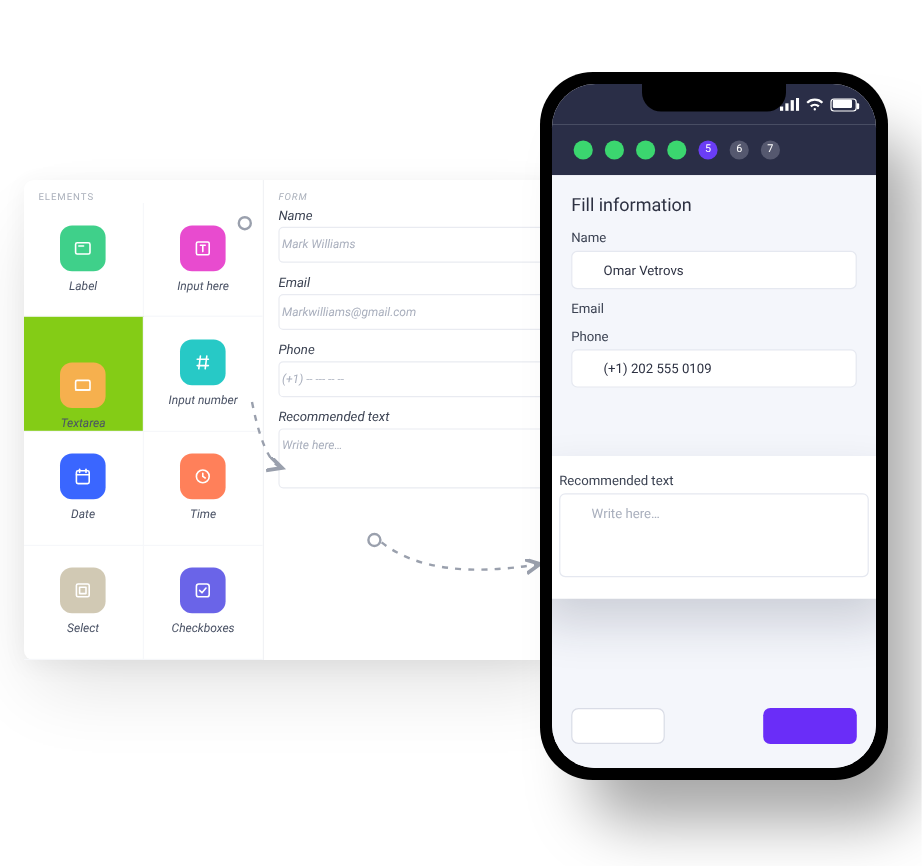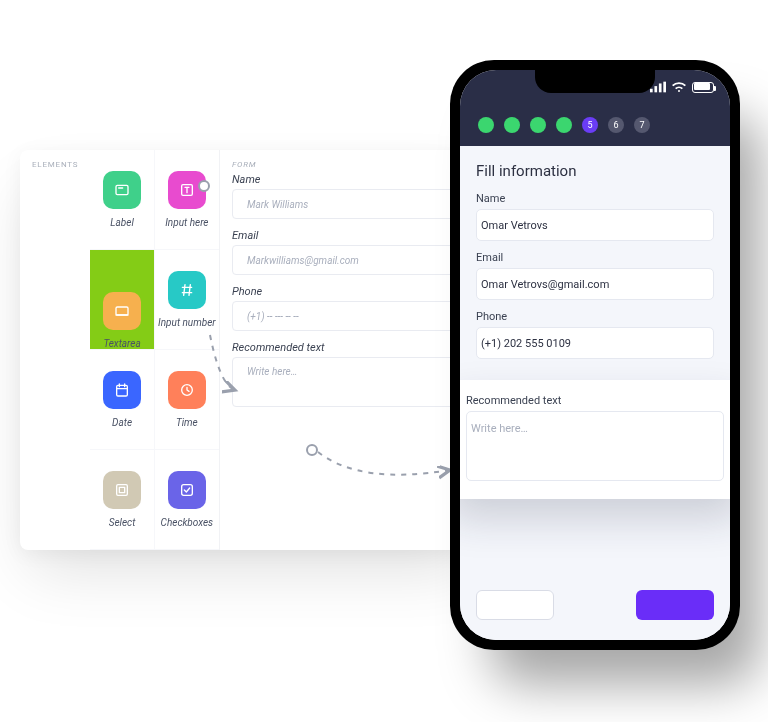--- a/index.html
+++ b/index.html
@@ -7,36 +7,36 @@
   
   .panel{
     position:absolute;left:20px;top:150px;
     width:460px;height:400px;
     background:#fff;border-radius:8px;
     box-shadow:0 30px 60px -10px rgba(0,0,0,.12),0 4px 20px rgba(0,0,0,.05);
     display:flex;
   }
   .section-head{font-size:8px;letter-spacing:.1em;color:#aab0bb;text-transform:uppercase;padding:10px 12px 0;}
   
-  .palette{width:200px;border-right:1px solid #f1f2f5;display:flex;flex-direction:row;}
+  .palette{width:200px;border-right:1px solid #f1f2f5;display:flex;flex-direction:column;}
   .palette-body{flex:1;display:flex;overflow:hidden;font-style:italic;}
   .pal-col{flex:1;display:flex;flex-direction:column;align-items:center;}
   .pal-item{width:100%;flex:1;display:flex;flex-direction:column;align-items:center;justify-content:center;gap:8px;border-right:1px solid #f6f7fa;border-bottom:1px solid #f6f7fa;cursor:pointer;}
   .pal-col:last-child .pal-item{border-right:none;}
   .pal-item.selected{background:#84cc16;justify-content:flex-end;}
   .pal-icon{width:38px;height:38px;border-radius:10px;display:flex;align-items:center;justify-content:center;}
   .pal-icon svg{width:16px;height:16px;stroke:#fff;fill:none;stroke-width:2;stroke-linecap:round;stroke-linejoin:round;}
   .pal-label{font-size:10px;color:#4a5265;}
   
   .formcol{flex:1;display:flex;flex-direction:column;position:relative;font-style:italic;}
   .form-body{flex:1;padding:4px 12px 0 12px;display:flex;flex-direction:column;gap:4px;position:relative;}
   .close-dot{position:absolute;right:10px;top:2px;width:12px;height:12px;border-radius:50%;background:#ff4e79;color:#fff;font-size:8px;line-height:12px;text-align:center;}
   .fb-group{display:flex;flex-direction:column;gap:3px;margin-bottom:6px;}
   .fb-label{font-size:11px;color:#3b4252;}
-  .fb-input{height:30px;border:1px solid #e9ebf1;border-radius:4px;font-size:10px;color:#a9afbd;padding:0 14px;display:flex;align-items:center;background:#fff;}
+  .fb-input{height:30px;border:1px solid #e9ebf1;border-radius:4px;font-size:10px;color:#a9afbd;padding:0 2px;display:flex;align-items:center;background:#fff;}
   .fb-textarea{height:50px;align-items:flex-start;padding-top:8px;}
   
   .drag-origin{position:absolute;left:198px;top:180px;width:12px;height:12px;border-radius:50%;background:#fff;border:2px solid #9aa0ad;}
   
   .connector{position:absolute;left:20px;top:150px;pointer-events:none;}
 
   
   .phone{position:absolute;right:28px;top:60px;width:290px;height:590px;background:#000;border-radius:44px;padding:10px;box-shadow:30px 45px 50px -10px rgba(0,0,0,.35);}
   .notch{position:absolute;top:9px;left:50%;transform:translateX(-50%);width:120px;height:24px;background:#000;border-radius:0 0 16px 16px;z-index:3;}
   .screen{width:100%;height:100%;background:#f4f6fb;border-radius:36px;overflow:hidden;position:relative;display:flex;flex-direction:column;}
@@ -51,21 +51,21 @@
   .steps{height:42px;background:#2a2e47;display:flex;align-items:center;gap:10px;padding:0 18px;}
   .step{width:16px;height:16px;border-radius:50%;display:flex;align-items:center;justify-content:center;font-size:9px;color:#fff;}
   .step.done{background:#3bd66f;}
   .step.current{background:#6a3df5;}
   .step.todo{background:#55586f;}
   
   .content{flex:1;background:#f4f6fb;padding:12px 16px 0;display:flex;flex-direction:column;position:relative;}
   .title{font-size:15px;color:#2d3142;margin:4px 0 12px;}
   .ph-group{display:flex;flex-direction:column;gap:4px;margin-bottom:10px;}
   .ph-label{font-size:11px;color:#3b4252;}
-  .ph-input{height:32px;border:1px solid #e5e8f0;border-radius:5px;background:#fff;font-size:11px;color:#2d3142;padding:0 4px;display:flex;align-items:center;}
+  .ph-input{height:32px;border:1px solid #e5e8f0;border-radius:5px;background:#fff;font-size:11px;color:#2d3142;padding:0 26px;display:flex;align-items:center;}
   
   .rec-card{position:absolute;left:-12px;right:-12px;top:234px;background:#fff;border-radius:10px;box-shadow:0 20px 40px rgba(30,34,60,.18);padding:14px 18px 18px;}
   .rec-card .ph-input{height:70px;align-items:flex-start;padding-top:10px;color:#a9afbd;}
   
   .footer-btns{position:absolute;bottom:20px;left:16px;right:16px;display:flex;justify-content:space-between;}
   .btn{width:78px;height:30px;border-radius:6px;}
   .btn-outline{background:#fff;border:1px solid #d9dce6;}
   .btn-primary{background:#6a2df8;}
 </style>
 </head>
@@ -224,21 +224,20 @@
       </div>
     <div class="content">
       <div class="title">Fill information</div>
 
       <div class="ph-group">
         <div class="ph-label">Name</div>
         <div class="ph-input">Omar Vetrovs</div>
       </div>
       <div class="ph-group">
         <div class="ph-label">Email</div>
-        <div class="ph-input">Omar Vetrovs@gmail.com</div>
       </div>
       <div class="ph-group">
         <div class="ph-label">Phone</div>
         <div class="ph-input">(+1) 202 555 0109</div>
       </div>
 
       <div class="rec-card">
         <div class="ph-group" style="margin:0">
           <div class="ph-label">Recommended text</div>
           <div class="ph-input">Write here…</div>

